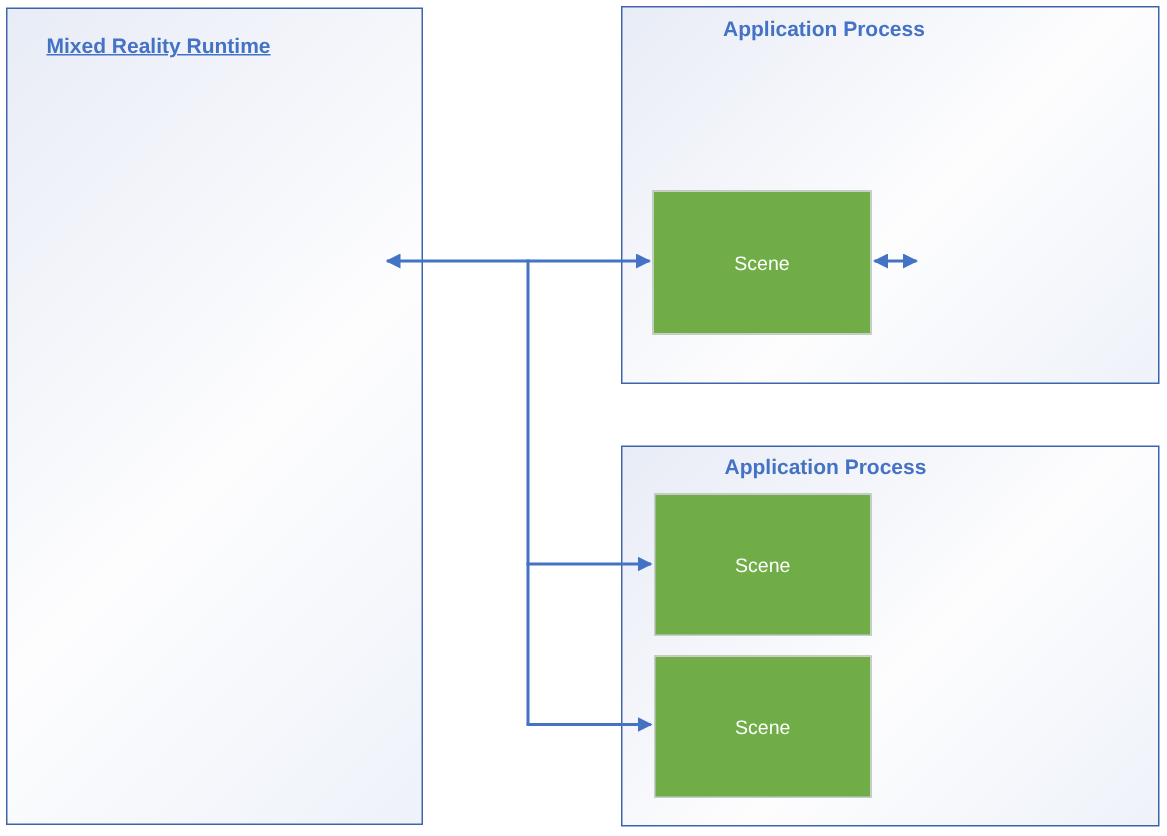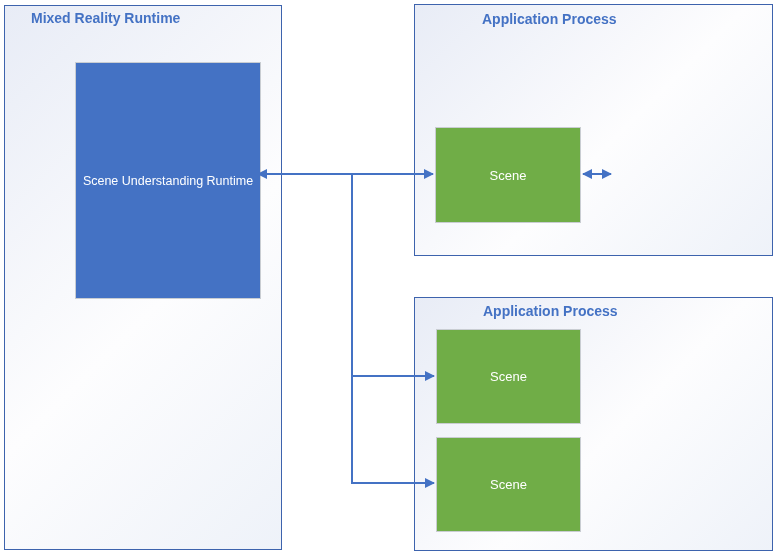--- a/index.html
+++ b/index.html
@@ -25,21 +25,21 @@
   #container-tr     { left: 414px; top: 4px;   width: 359px; height: 252px; }
   #container-br     { left: 414px; top: 297px; width: 359px; height: 254px; }
 
   .container-title {
     position: absolute;
     font-size: 14px;
     font-weight: bold;
     color: #4472c4;
     white-space: nowrap;
   }
-  #container-left .container-title { left: 26px; top: 4px; }
+  #container-left .container-title { left: 26px; top: 16px; text-decoration: underline; }
   #container-tr   .container-title { left: 67px; top: 6px;  }
   #container-br   .container-title { left: 68px; top: 5px;  }
 
   .node {
     position: absolute;
     border: 1px solid #c9cdd2;
     box-sizing: border-box;
     display: flex;
     align-items: center;
     justify-content: center;
@@ -60,23 +60,20 @@
     pointer-events: none;
   }
 </style>
 </head>
 <body>
 
 <div class="canvas">
 
   <div class="container" id="container-left" style="border-color: rgb(61, 99, 173);">
     <div class="container-title" style="color: rgb(68, 114, 196);">Mixed Reality Runtime</div>
-    <div class="node" id="sur-box" style="background-color: rgb(68, 114, 196);">
-      <span>Scene Understanding Runtime</span>
-    </div>
   </div>
 
   <div class="container" id="container-tr" style="border-color: rgb(61, 99, 173);">
     <div class="container-title" style="color: rgb(68, 114, 196);">Application Process</div>
   </div>
   <div class="node" id="scene1-box" style="background-color: rgb(112, 173, 71);">
     <span>Scene</span>
   </div>
 
   <div class="container" id="container-br" style="border-color: rgb(61, 99, 173);">

